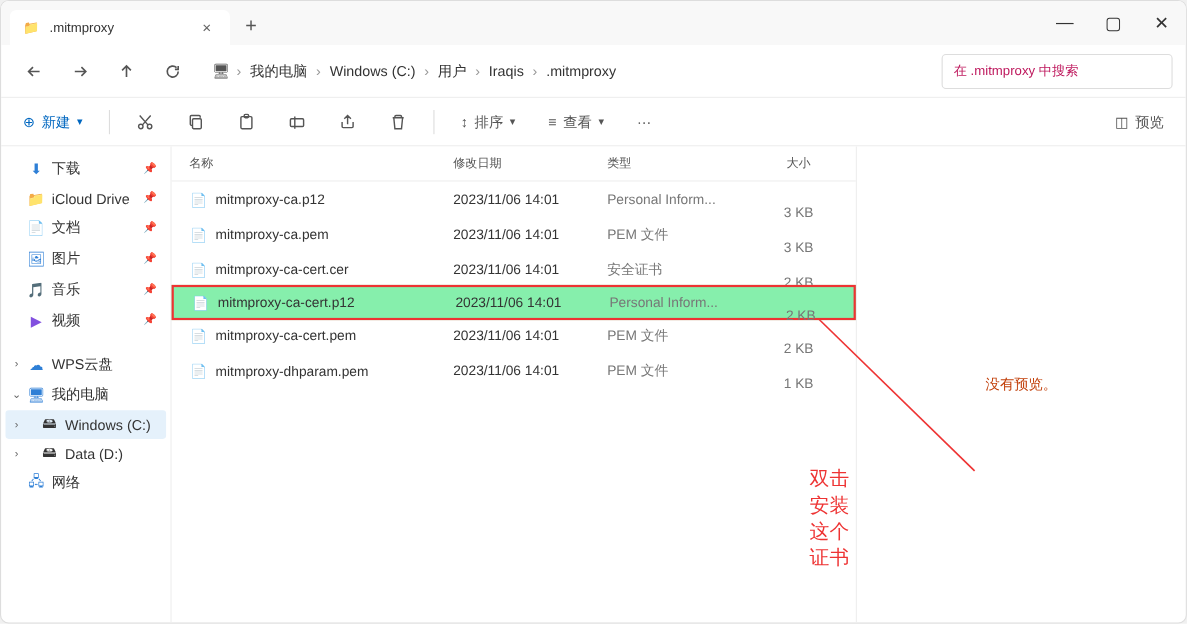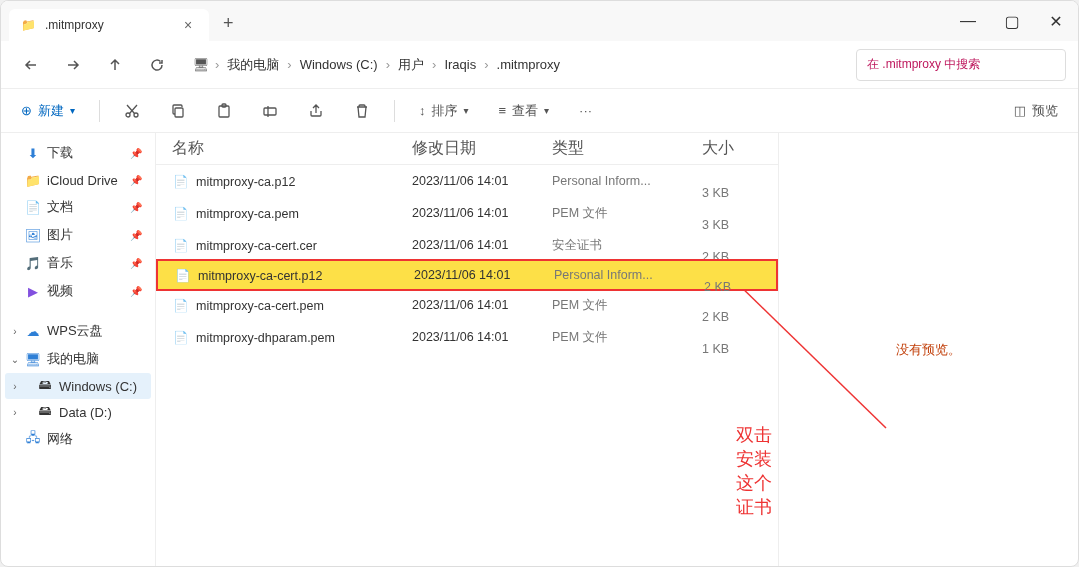--- a/index.html
+++ b/index.html
@@ -33,28 +33,28 @@
     .sidebar { width: 155px; border-right: 1px solid #eee; padding: 6px 4px; font-size: 13px; color: #333; overflow-y: auto; }
     .side-item { display: flex; align-items: center; gap: 6px; padding: 5px 8px 5px 20px; cursor: pointer; border-radius: 3px; position: relative; }
     .side-item.child { padding-left: 32px; }
     .side-item.selected { background: #e5f1fb; }
     .expand { position: absolute; left: 4px; color: #666; font-size: 10px; width: 12px; text-align: center; }
     .side-icon { width: 16px; height: 16px; display: flex; align-items: center; justify-content: center; font-size: 13px; }
     .pin { margin-left: auto; color: #999; font-size: 10px; }
     
     .main { flex: 1; display: flex; }
     .filelist { flex: 1; position: relative; }
-    .col-headers { display: flex; height: 32px; align-items: center; border-bottom: 1px solid #eee; font-size: 16px; color: #555; padding: 0 10px; }
+    .col-headers { display: flex; height: 32px; align-items: center; border-bottom: 1px solid #eee; font-size: 11px; color: #555; padding: 0 10px; }
     .col { padding: 0 6px; }
     .c-name { width: 240px; }
     .c-date { width: 140px; }
     .c-type { width: 150px; }
-    .c-size { width: 60px; text-align: left; }
+    .c-size { width: 60px; text-align: center; }
     .row { display: flex; align-items: center; height: 32px; padding: 0 10px; font-size: 12.5px; color: #333; cursor: pointer; }
-    .row.selected { background: #fde047; border: 2px solid #e33; margin: -2px 0; position: relative; z-index: 1; }
+    .row.selected { background: #86efac; border: 2px solid #e33; margin: -2px 0; position: relative; z-index: 1; }
     .file-icon { width: 18px; height: 18px; margin-right: 6px; display: inline-flex; align-items: center; justify-content: center; }
     .row .c-type { color: #777; }
     .row .c-size { color: #777; margin-top: 24px; }
     
     .preview { width: 300px; border-left: 1px solid #eee; display: flex; align-items: center; justify-content: center; font-size: 13px; color: #c2410c; }
     
     .annot-arrow { position: absolute; pointer-events: none; }
     .annot-text { position: absolute; color: #e33; font-size: 18px; font-weight: 400; pointer-events: none; }
     
     .ic-folder { color: #f7c45f; }

